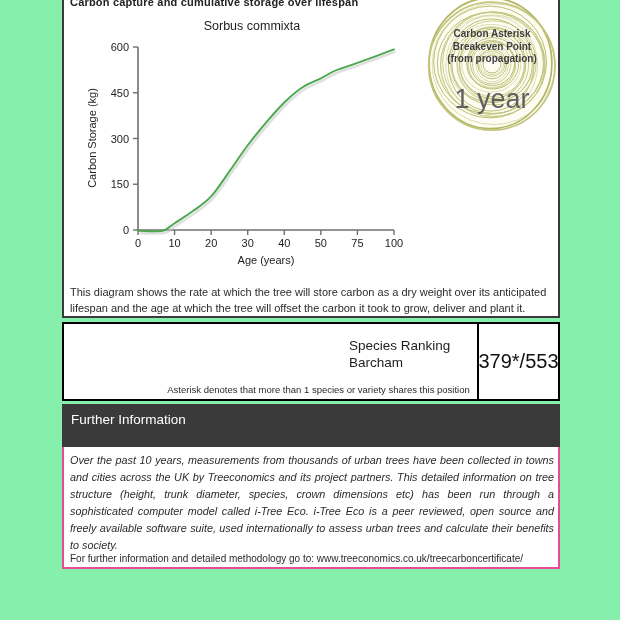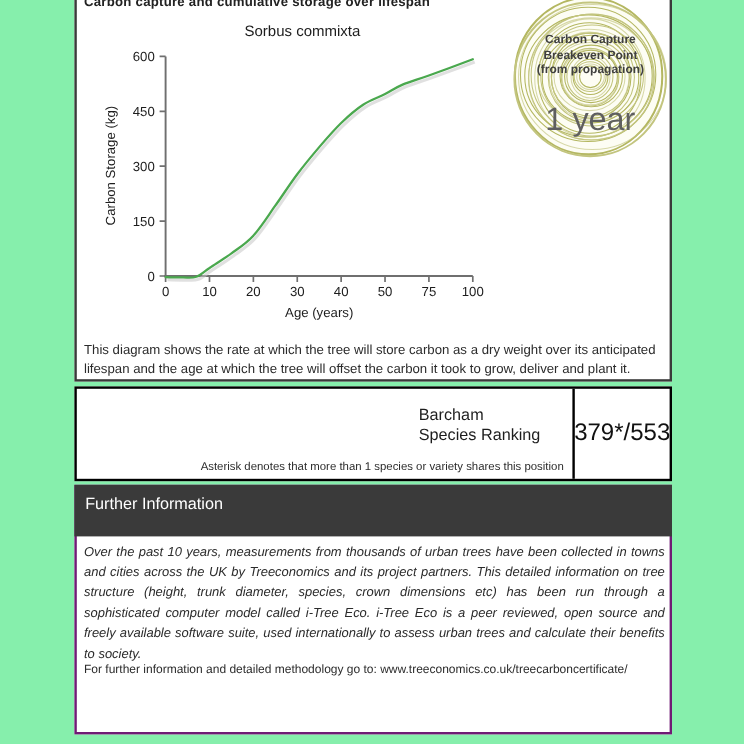--- a/index.html
+++ b/index.html
@@ -29,22 +29,22 @@
               border:2px solid #000; background:#fff; }
   .rank-label { position:absolute; left:285px; top:13px; font-size:13.5px; line-height:17px; color:#1d1d1d; }
   .rank-divider { position:absolute; left:413px; top:0; width:2px; height:100%; background:#000; }
   .rank-value { position:absolute; left:415px; top:0; width:79px; height:100%;
                 display:flex; align-items:center; justify-content:center;
                 font-size:20px; color:#111; }
   .rank-footnote { position:absolute; left:0; bottom:4px; width:413px; text-align:center;
                    font-size:9.5px; color:#2b2b2b;margin-left:48px; }
 
   
-  .info-box { position:absolute; left:62px; top:404px; width:498px; height:208px;
-              border:2px solid #701a75; background:#fff; }
+  .info-box { position:absolute; left:62px; top:404px; width:498px; height:165px;
+              border:2px solid #ec4899; background:#fff; }
   .info-header { position:absolute; left:-2px; top:-2px; width:498px; height:43px;
                  background:#3a3a3a; color:#fff; font-size:13.5px; padding:8px 0 0 9px; }
   .info-paragraph { position:absolute; left:6px; top:46px; width:484px;
                     font-size:10.8px; line-height:17px; color:#2b2b2b; text-align:justify;font-style:italic; }
   .info-link { position:absolute; left:6px; top:147px; width:484px;
                font-size:10px; color:#2b2b2b; }
 </style>
 </head>
 <body>
 
@@ -115,31 +115,31 @@
         <ellipse cx="67.8" cy="64.4" rx="23.4" ry="23.0" fill="none" stroke="#c3c57f" stroke-width="0.9" opacity="0.65"></ellipse>
         <ellipse cx="68.5" cy="63.7" rx="22.0" ry="21.8" fill="none" stroke="#b4b761" stroke-width="0.9" opacity="1"></ellipse>
         <ellipse cx="67.6" cy="63.8" rx="19.2" ry="19.9" fill="none" stroke="#c3c57f" stroke-width="0.9" opacity="1"></ellipse>
         <ellipse cx="68.1" cy="64.3" rx="16.2" ry="17.4" fill="none" stroke="#c3c57f" stroke-width="0.9" opacity="0.65"></ellipse>
         <ellipse cx="68.1" cy="64.1" rx="14.5" ry="14.7" fill="none" stroke="#b4b761" stroke-width="0.9" opacity="1"></ellipse>
         <ellipse cx="67.8" cy="63.8" rx="13.3" ry="12.4" fill="none" stroke="#c3c57f" stroke-width="0.9" opacity="1"></ellipse>
         <ellipse cx="68.1" cy="64.0" rx="11.5" ry="10.6" fill="none" stroke="#c3c57f" stroke-width="0.9" opacity="0.65"></ellipse>
         <ellipse cx="68.0" cy="64.0" rx="9.0" ry="9.0" fill="none" stroke="#b4b761" stroke-width="0.9" opacity="1"></ellipse>
       </svg>
     <div class="badge-text">
-      <div>Carbon Capture</div>
+      <div>Carbon Asterisk</div>
       <div>Breakeven Point</div>
       <div>(from propagation)</div>
     </div>
     <div class="badge-value">1 year</div>
   </div>
 
   <div class="rank-box">
     <div class="rank-label">
+      <div>Species Ranking</div>
       <div>Barcham</div>
-      <div>Species Ranking</div>
     </div>
     <div class="rank-divider"></div>
     <div class="rank-value">379*/553</div>
     <div class="rank-footnote">Asterisk denotes that more than 1 species or variety shares this position</div>
   </div>
 
   <div class="info-box">
     <div class="info-header">Further Information</div>
     <div class="info-paragraph">Over the past 10 years, measurements from thousands of urban trees have been collected in towns and cities across the UK by Treeconomics and its project partners. This detailed information on tree structure (height, trunk diameter, species, crown dimensions etc) has been run through a sophisticated computer model called i-Tree Eco. i-Tree Eco is a peer reviewed, open source and freely available software suite, used internationally to assess urban trees and calculate their benefits to society.</div>
     <div class="info-link">For further information and detailed methodology go to: www.treeconomics.co.uk/treecarboncertificate/</div>

